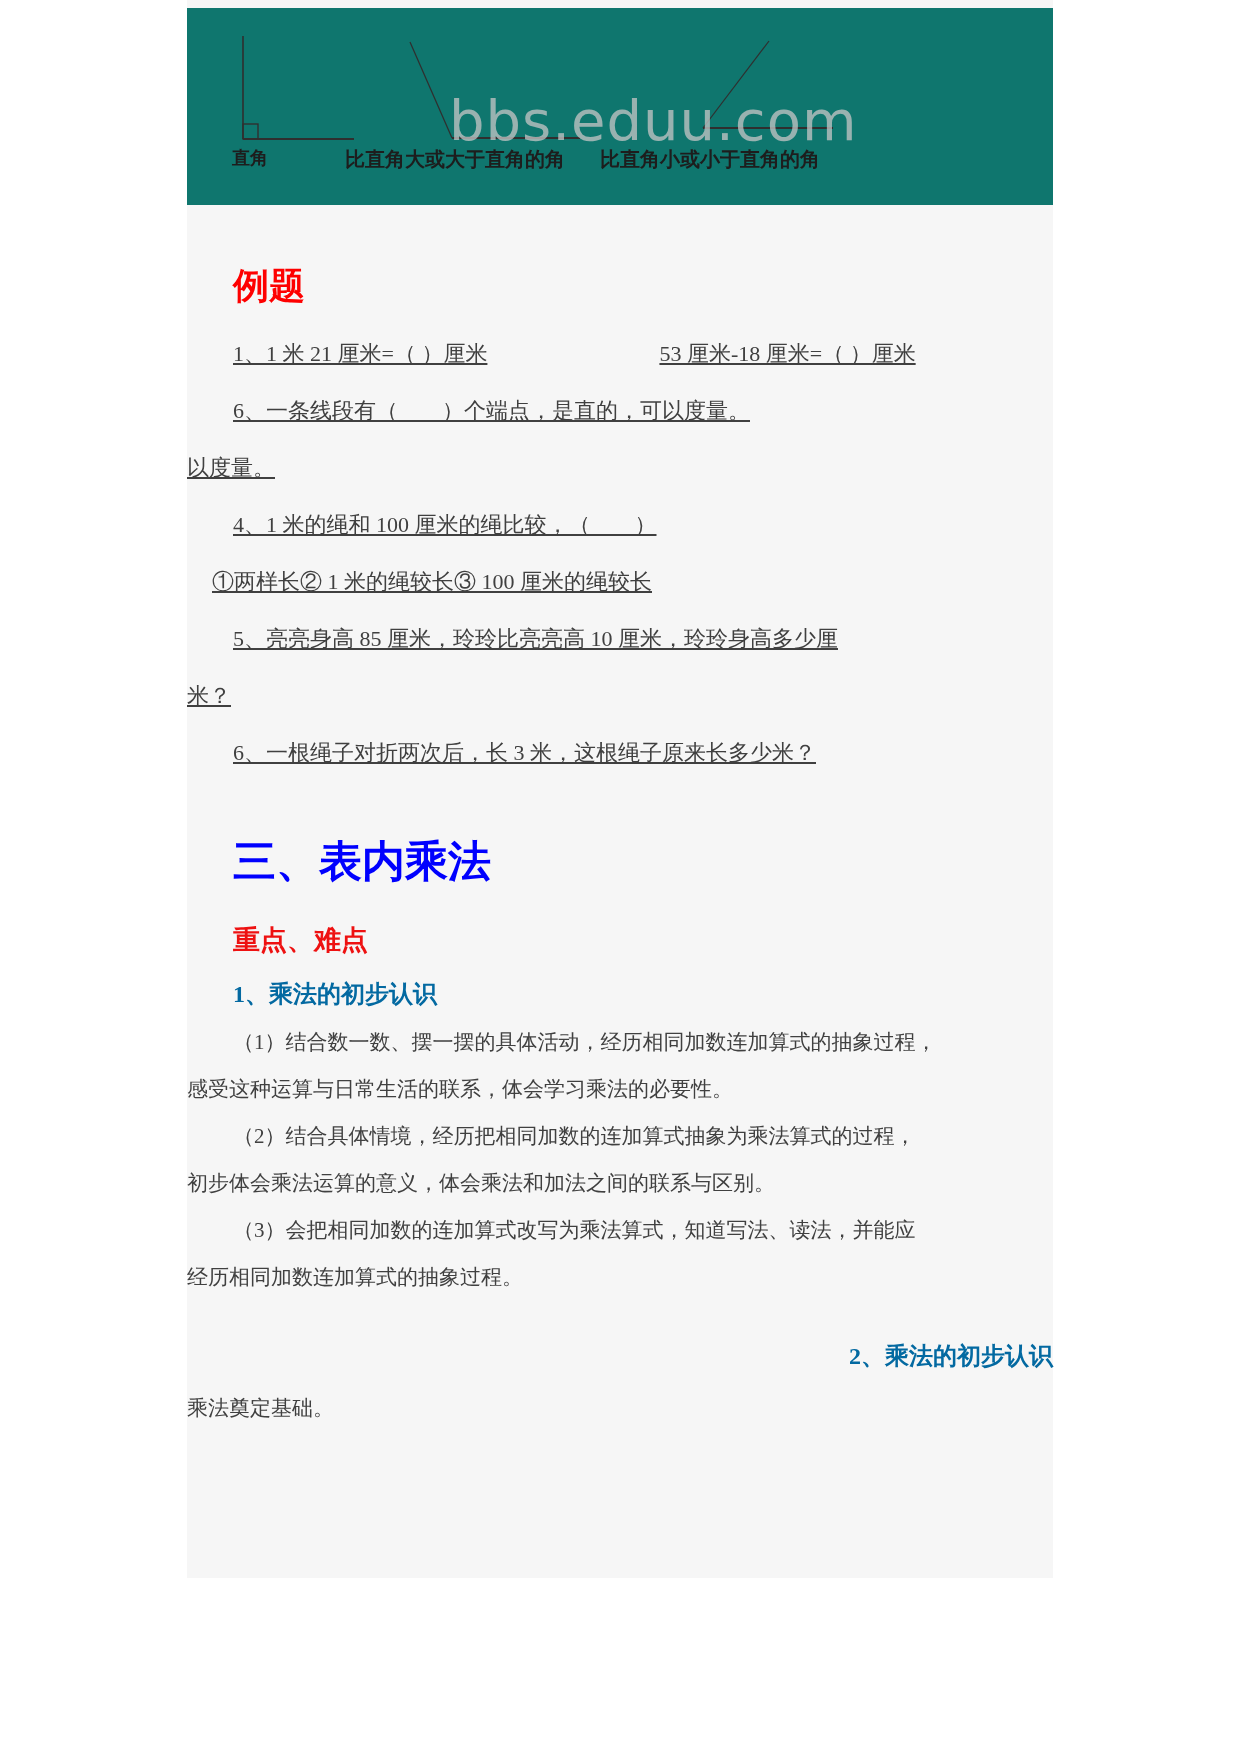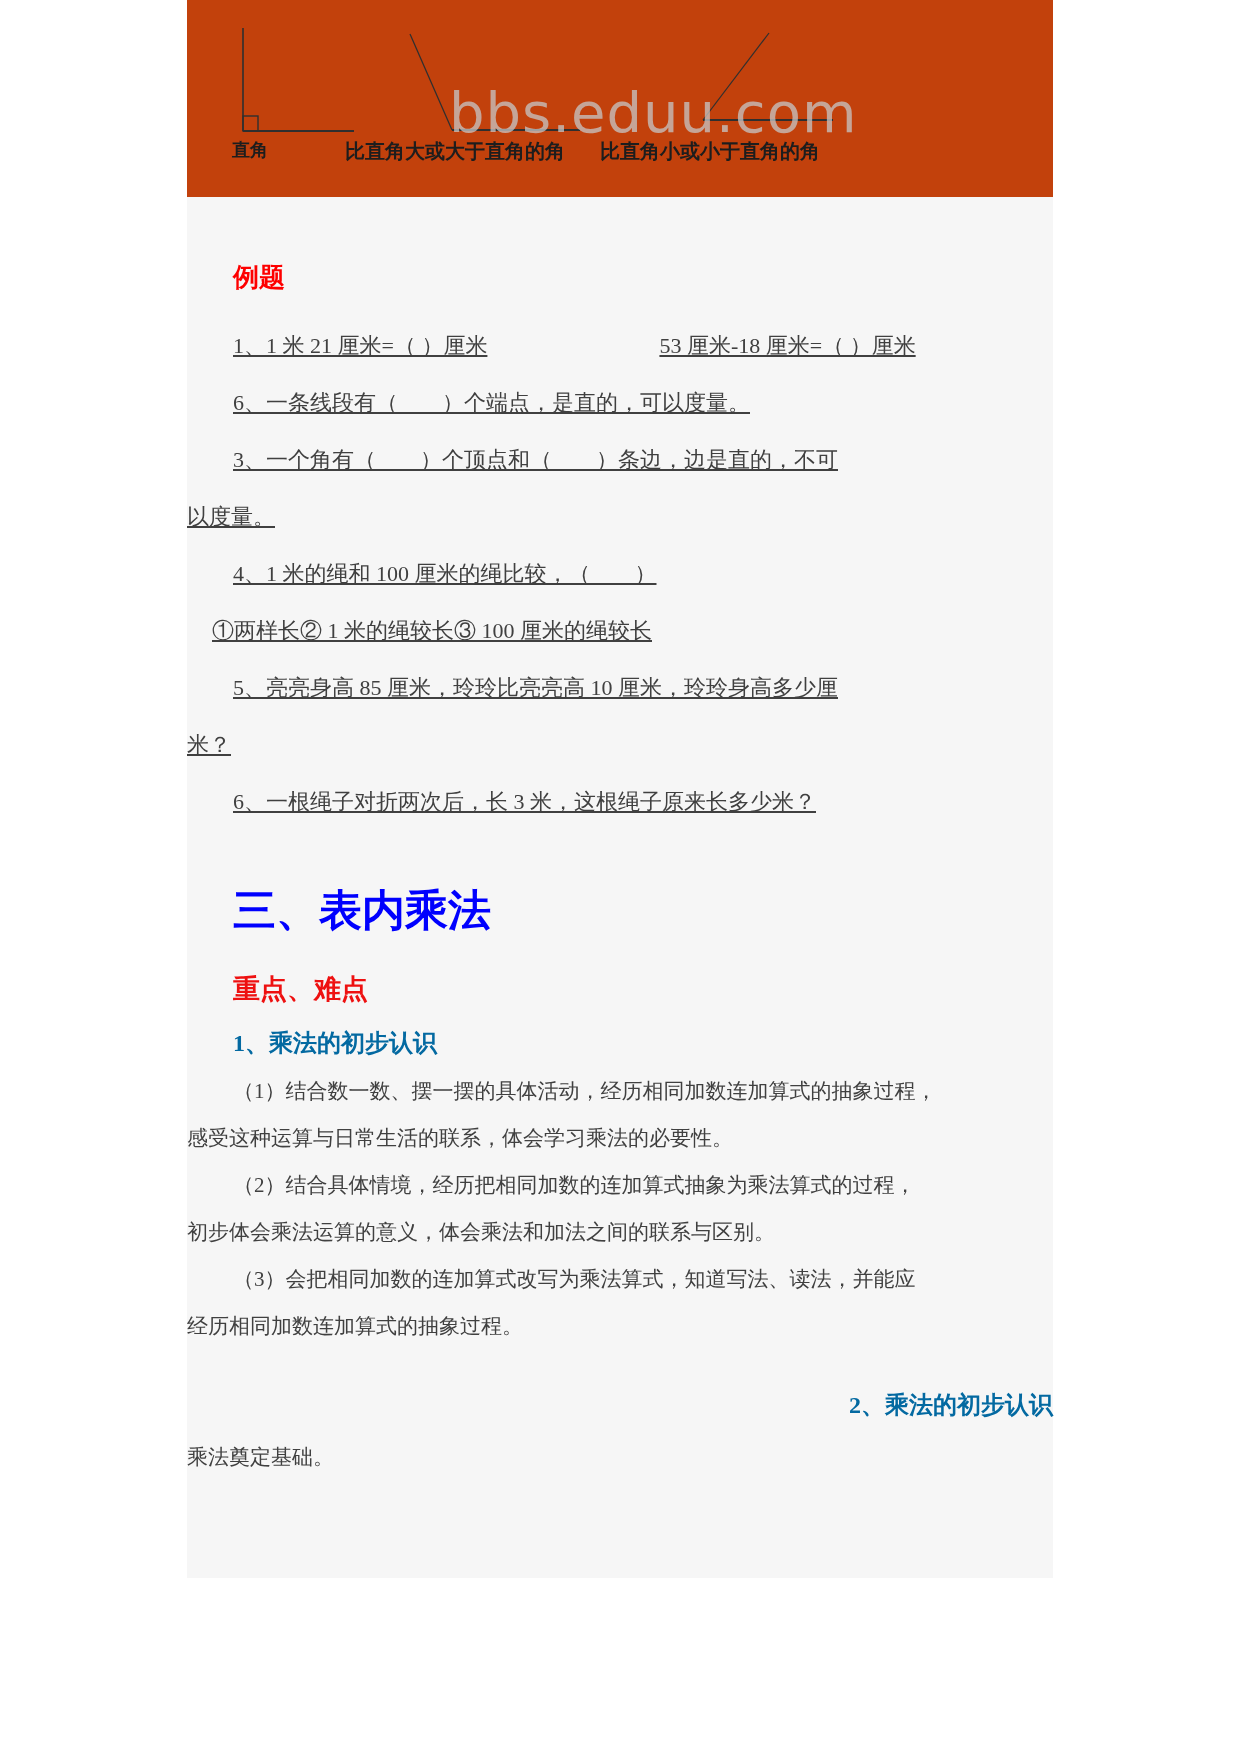--- a/index.html
+++ b/index.html
@@ -7,42 +7,42 @@
   body { position:relative; height:1754px; font-family:"Liberation Serif","DejaVu Serif",serif; }
 
   .content {
     position:absolute; left:187px; top:0;
     width:866px; height:1578px;
     background:#f6f6f6;
   }
 
   
   .figure {
-    position:relative; width:866px; height:197px; background:#c2410c;
+    position:relative; width:866px; height:197px; background:#0f766e;margin-top:8px;
   }
   .figure svg { position:absolute; left:0; top:0; }
   .fig-label {
     position:absolute; top:138px;
     font-family:"Liberation Sans","DejaVu Sans",sans-serif;
     font-weight:bold; color:#1d1d1d; font-size:20px; white-space:nowrap;
   }
   .lbl-right { left:45px; font-size:18px; }
   .lbl-obtuse { left:158px; }
   .lbl-acute { left:413px; }
   .watermark {
     position:absolute; left:262px; top:80px;
     font-family:"DejaVu Sans","Liberation Sans",sans-serif;
     font-size:56px; color:#c7c7c7; opacity:0.75; white-space:nowrap;
     letter-spacing:1px;
   }
 
   
   .doc { color:#404040; }
   .liti-heading {
-    margin:64px 0 16px 46px; font-size:26px; line-height:34px;
+    margin:64px 0 16px 46px; font-size:36px; line-height:34px;
     font-weight:bold; color:#fe0000;
   }
   .liti-lines { margin-top:22px; font-size:22px; line-height:57px;text-decoration:underline; }
   .line { white-space:pre-wrap; }
   .i2 { padding-left:46px; }
   .i1 { padding-left:25px; }
   .i0 { padding-left:0; }
   .gap-spacer { display:inline-block; width:172px; }
 
   .h-blue {
@@ -87,21 +87,20 @@
     <div class="fig-label lbl-acute">比直角小或小于直角的角</div>
   </div>
 
   <div class="doc">
 
     <div class="liti-heading">例题</div>
 
     <div class="liti-lines">
       <div class="line i2"><span>1、1 米 21 厘米=（ ）厘米</span><span class="gap-spacer"></span><span>53 厘米-18 厘米=（ ）厘米</span></div>
       <div class="line i2">6、一条线段有（　　）个端点，是直的，可以度量。</div>
-      <div class="line i2">3、一个角有（　　）个顶点和（　　）条边，边是直的，不可</div>
       <div class="line i0">以度量。</div>
       <div class="line i2">4、1 米的绳和 100 厘米的绳比较，（　　）</div>
       <div class="line i1">①两样长② 1 米的绳较长③ 100 厘米的绳较长</div>
       <div class="line i2">5、亮亮身高 85 厘米，玲玲比亮亮高 10 厘米，玲玲身高多少厘</div>
       <div class="line i0">米？</div>
       <div class="line i2">6、一根绳子对折两次后，长 3 米，这根绳子原来长多少米？</div>
     </div>
 
     <div class="h-blue">三、表内乘法</div>
 

